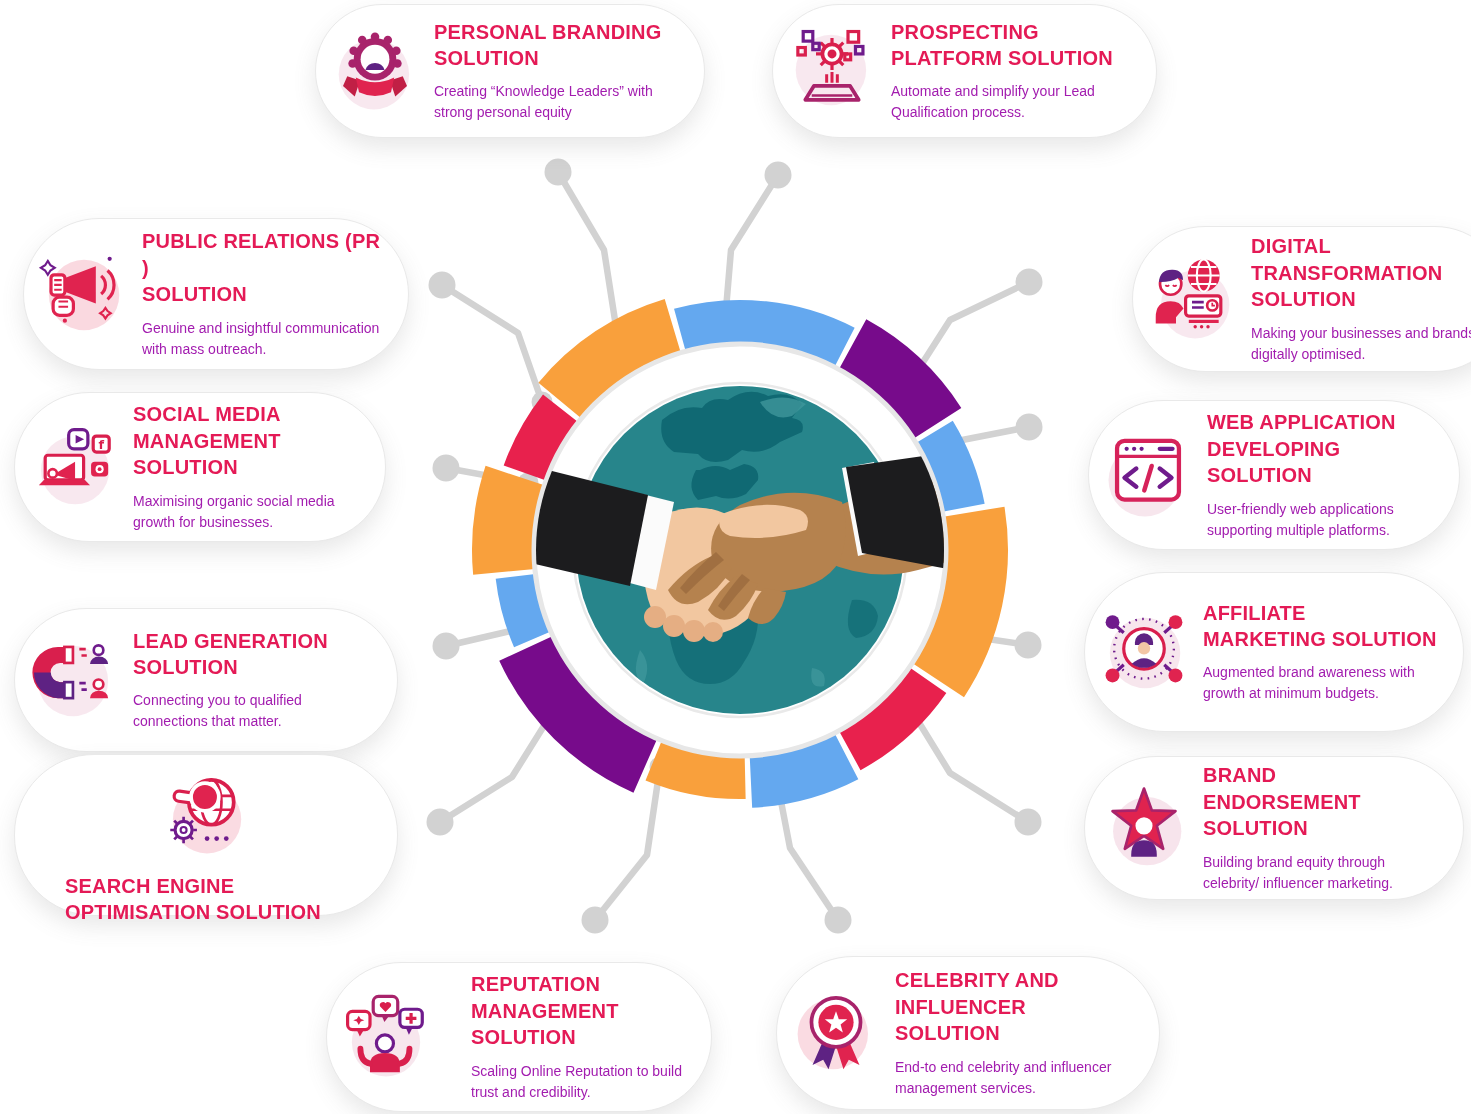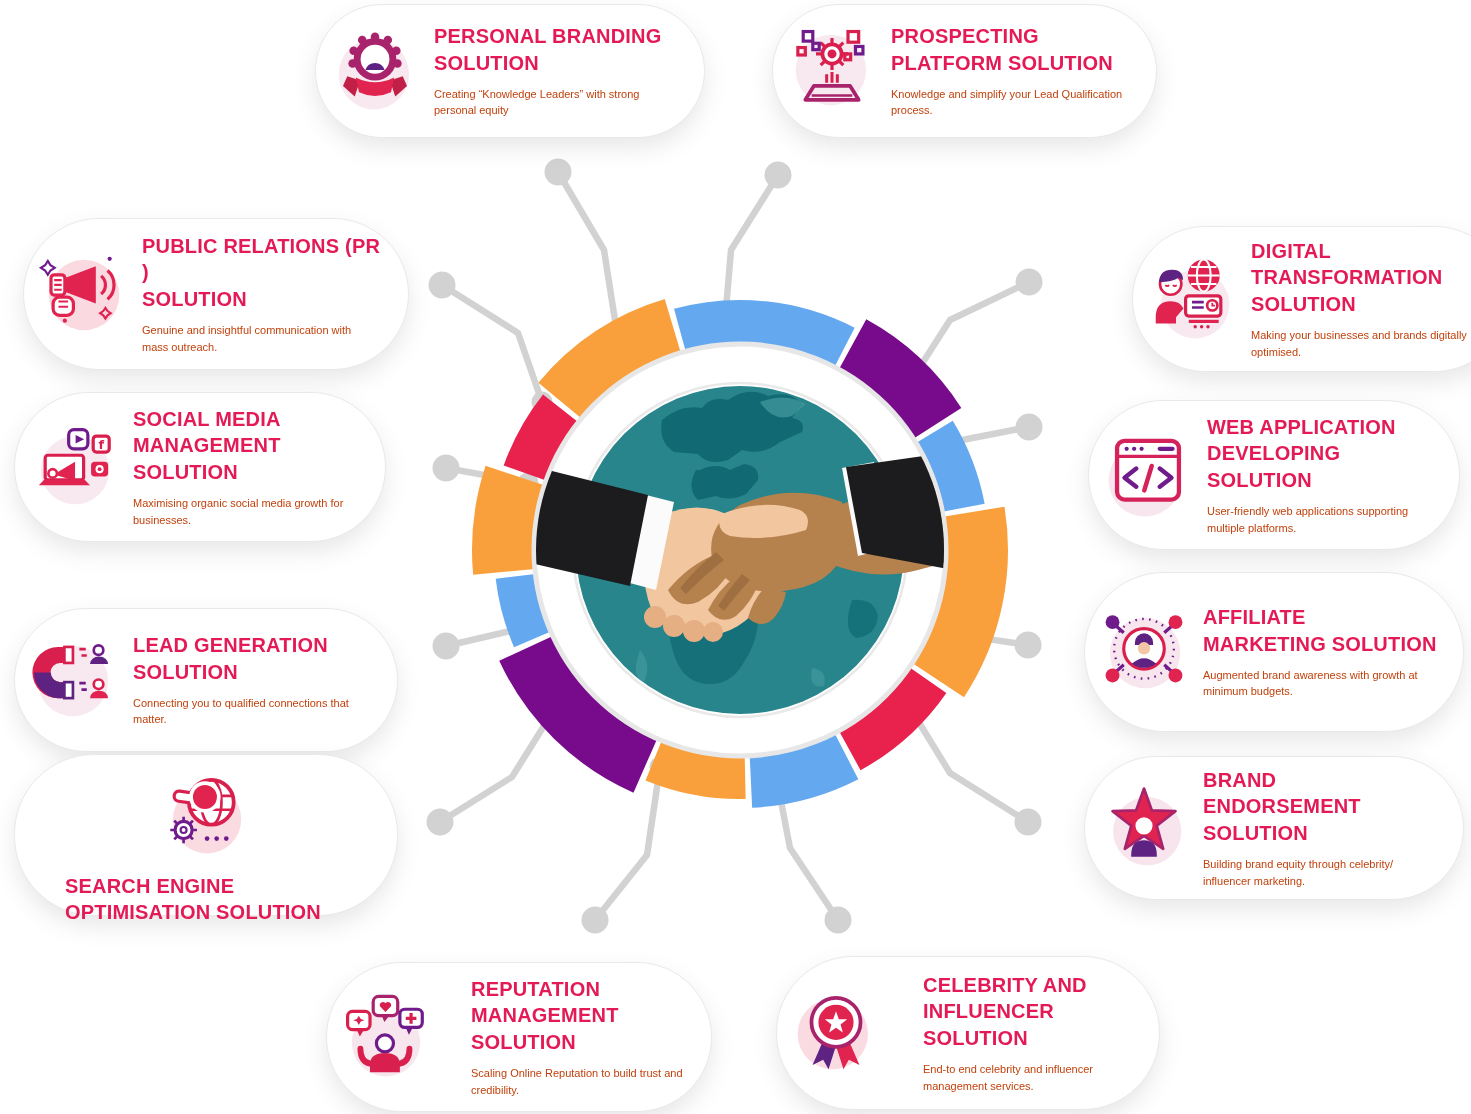--- a/index.html
+++ b/index.html
@@ -14,21 +14,21 @@
     display:flex;align-items:center;box-sizing:border-box;
   }
   .icon-wrap{flex:0 0 118px;display:flex;align-items:center;justify-content:center;}
   .icon-wrap svg{width:96px;height:96px;}
   .txt{flex:1;padding-right:26px;}
   .title{
     font-weight:bold;font-size:20px;line-height:1.32;color:#e41a56;
     text-transform:uppercase;letter-spacing:.2px;
   }
   .desc{
-    font-size:11px;line-height:1.5;color:#c2410c;margin-top:10px;max-width:238px;
+    font-size:14px;line-height:1.5;color:#a21caf;margin-top:10px;max-width:238px;
   }
 </style>
 </head>
 <body>
 
 <svg id="diagram" width="1471" height="1114" viewBox="0 0 1471 1114">
   <defs>
     <clipPath id="ringClip">
         <circle cx="740" cy="550" r="204"></circle>
       </clipPath>
@@ -215,21 +215,21 @@
    <rect x="67" y="22" width="7" height="7" stroke="#6f1b8c"></rect>
    <rect x="57" y="29" width="5.5" height="5.5" stroke="#d91f4d"></rect>
   </g>
   <path d="M40,48 v8 M45,46 v10 M50,48 v8" stroke="#d91f4d" stroke-width="2.8"></path>
   <path d="M20,72 L28,59 H62 L70,72 Z" fill="none" stroke="#a8236b" stroke-width="3.5" stroke-linejoin="round"></path>
   <path d="M26,68 H64" stroke="#a8236b" stroke-width="2.5"></path>
         </svg>
       </div>
       <div class="txt">
         <div class="title"><span>PROSPECTING</span><br><span>PLATFORM SOLUTION</span></div>
-        <div class="desc">Knowledge and simplify your Lead Qualification process.</div>
+        <div class="desc">Automate and simplify your Lead Qualification process.</div>
       </div>
     </div>
     <div class="card" style="left: 23px; top: 218px; width: 386px; height: 152px;">
       <div class="icon-wrap">
         <svg viewBox="0 0 90 90">
   <circle cx="46" cy="46" r="33" fill="#f8ccd6" opacity="0.75"></circle>
   <rect x="15" y="27" width="13" height="19" rx="3" fill="#fff" stroke="#e0234f" stroke-width="3"></rect>
   <path d="M18,32 h7 M18,36.5 h7 M18,41 h7" stroke="#e0234f" stroke-width="2"></path>
   <path d="M28,30 L57,19 V54 L28,43 Z" fill="#e0234f"></path>
   <path d="M62,28 a11,11 0 0 1 0,17 M68,23 a18,18 0 0 1 0,27" fill="none" stroke="#e0234f" stroke-width="3"></path>
@@ -409,21 +409,21 @@
   <circle cx="44" cy="51" r="8" fill="#fff" stroke="#6f1b8c" stroke-width="3"></circle>
   <path d="M30,78 v-7 q0,-11 14,-11 q14,0 14,11 v7 z" fill="#d91f4d"></path>
   <path d="M30,70 q-9,-2 -9,-14 M58,70 q9,-2 9,-14" fill="none" stroke="#d91f4d" stroke-width="5.5" stroke-linecap="round"></path>
         </svg>
       </div>
       <div class="txt">
         <div class="title"><span>REPUTATION</span><br><span>MANAGEMENT SOLUTION</span></div>
         <div class="desc">Scaling Online Reputation to build trust and credibility.</div>
       </div>
     </div>
-    <div class="card" style="left: 776px; top: 956px; width: 384px; height: 154px; gap: 28px;">
+    <div class="card" style="left: 776px; top: 956px; width: 384px; height: 154px;">
       <div class="icon-wrap">
         <svg viewBox="0 0 90 90">
   <circle cx="42" cy="46" r="33" fill="#f8ccd6" opacity="0.7"></circle>
   <path d="M33,52 L23,75 L33,70 L38,79 L45,57 Z" fill="#5e2283"></path>
   <path d="M57,52 L67,75 L57,70 L52,79 L45,57 Z" fill="#e0234f"></path>
   <circle cx="45" cy="35" r="23" fill="#fff" stroke="#a8236b" stroke-width="3.5"></circle>
   <circle cx="45" cy="35" r="16.5" fill="#e0234f"></circle>
   <path d="M45,24.5 L47.6,32 L55.5,32.2 L49.3,37 L51.4,44.6 L45,40 L38.6,44.6 L40.7,37 L34.5,32.2 L42.4,32 Z" fill="#fff"></path>
         </svg>
       </div>

